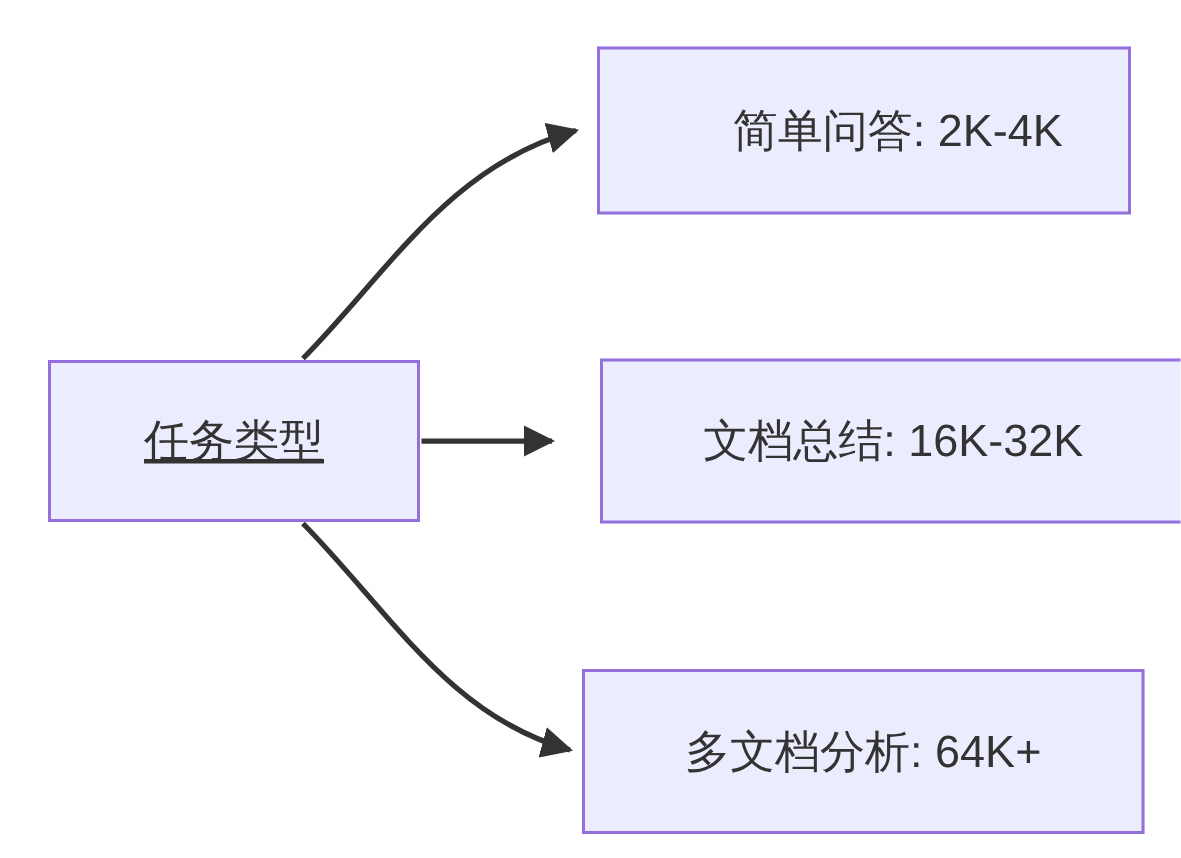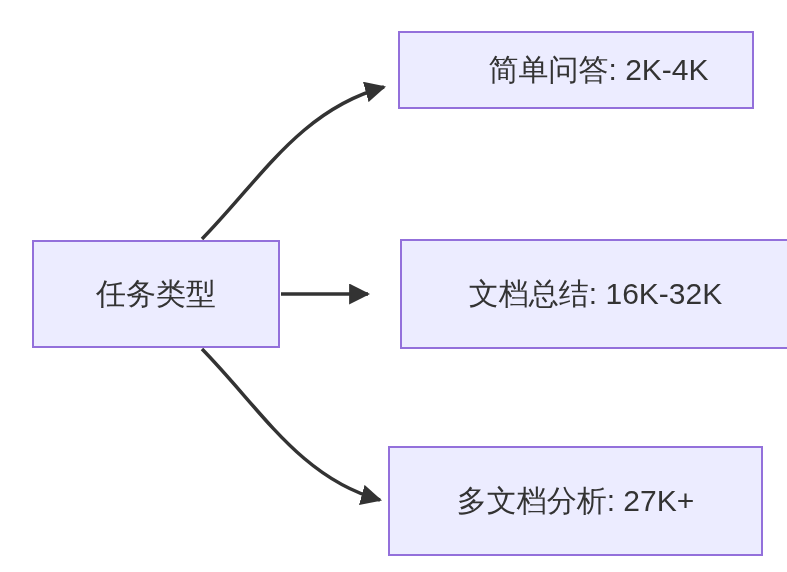--- a/index.html
+++ b/index.html
@@ -21,22 +21,22 @@
     position: absolute;
     box-sizing: border-box;
     background: var(--node-fill, #ECECFF);
     border: 2px solid var(--node-stroke, #9370DB);
     color: var(--text-color, #333333);
     font-size: 30px;
     display: flex; align-items: center; justify-content: center;
     text-align: center;
     white-space: nowrap;
   }
-  #node-root   { left: 32px;  top: 240px; width: 248px; height: 108px; }
-  #node-qa     { left: 398px; top: 31px;  width: 356px; height: 78px; padding-left: 45px; }
+  #node-root   { left: 32px;  top: 240px; width: 248px; height: 108px; text-decoration: underline; }
+  #node-qa     { left: 398px; top: 31px;  width: 356px; height: 112px; padding-left: 45px; }
   #node-doc    { left: 400px; top: 239px; width: 391px; height: 110px; }
   #node-multi  { left: 388px; top: 446px; width: 375px; height: 110px; }
 </style>
 </head>
 <body>
 
 <div class="diagram">
 
   <svg class="edge-layer" width="787" height="572" viewBox="0 0 787 572" xmlns="http://www.w3.org/2000/svg">
     <defs>
@@ -55,16 +55,16 @@
 
   <div class="node" id="node-qa">
     <span>简单问答: 2K-4K</span>
   </div>
 
   <div class="node" id="node-doc">
     <span>文档总结: 16K-32K</span>
   </div>
 
   <div class="node" id="node-multi">
-    <span>多文档分析: 27K+</span>
+    <span>多文档分析: 64K+</span>
   </div>
 
 </div>
 
 </body></html>

